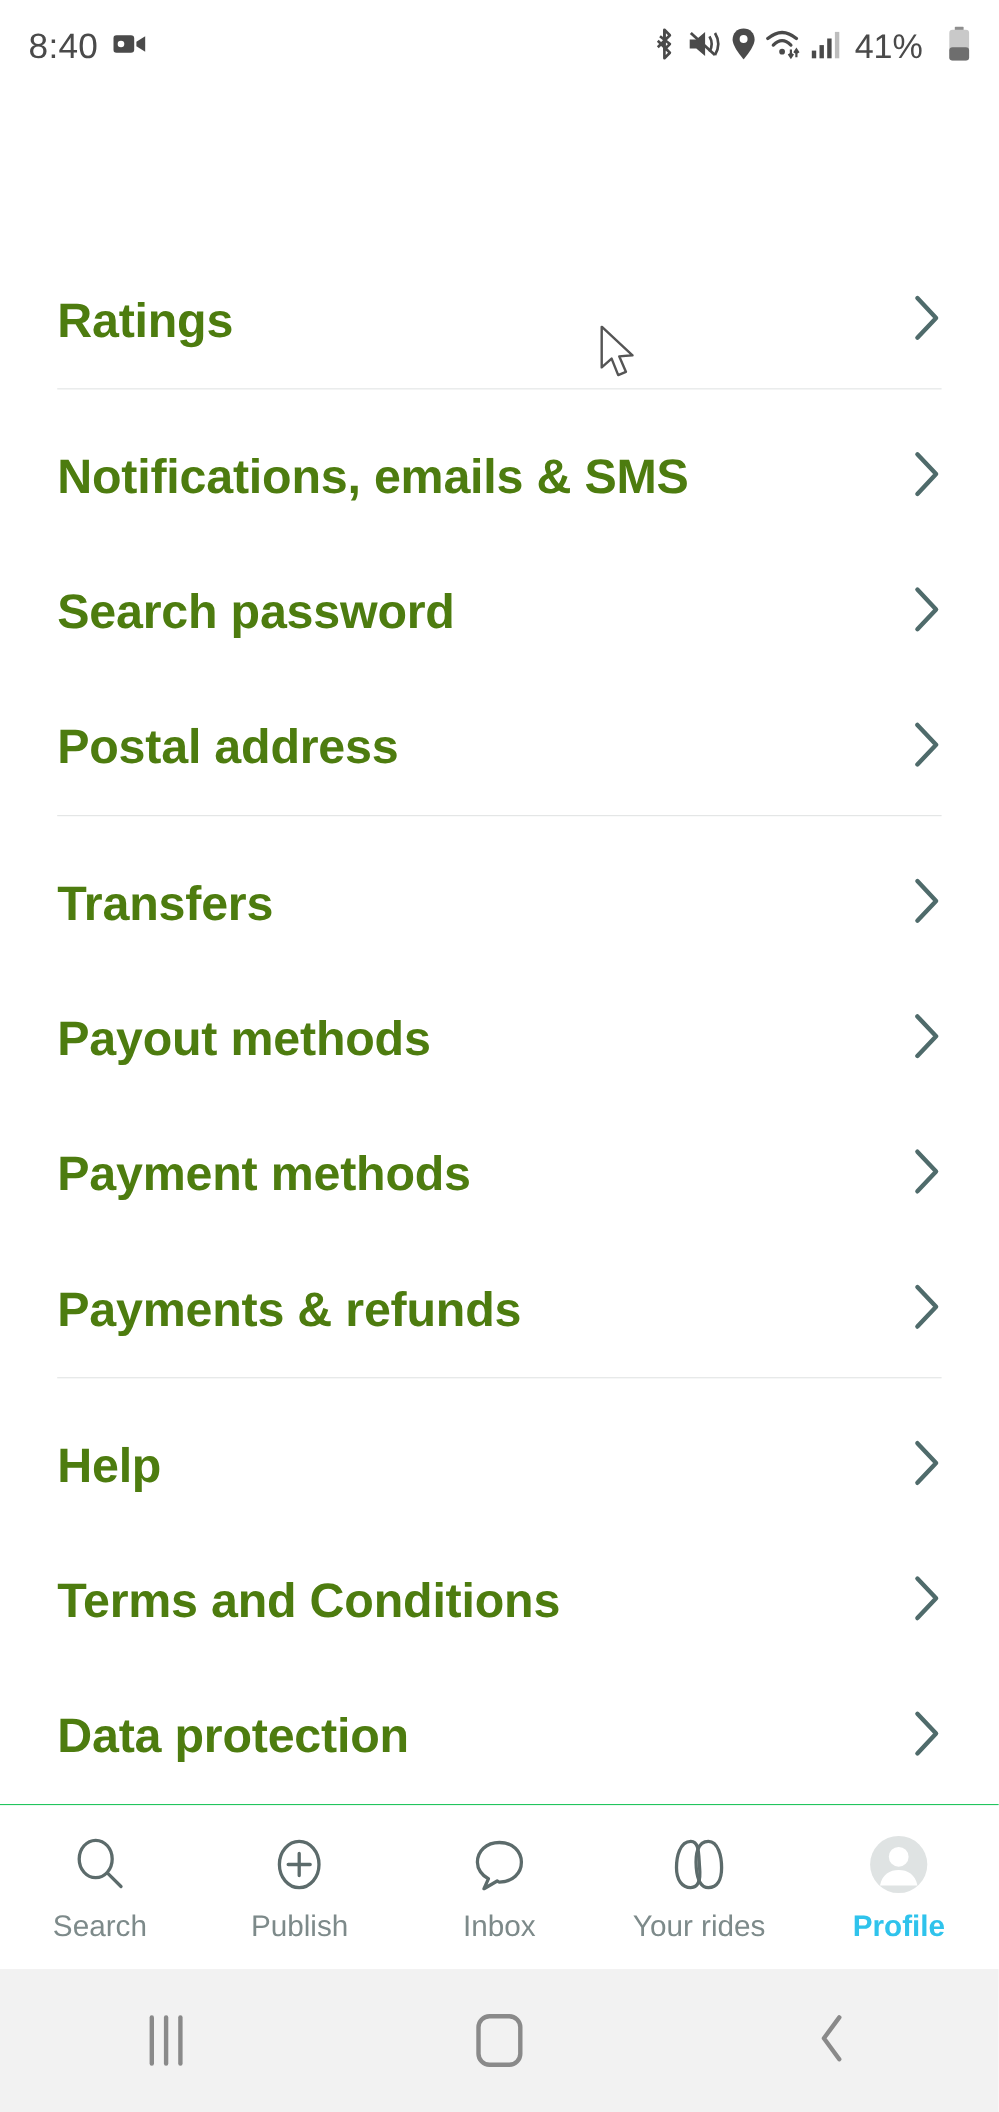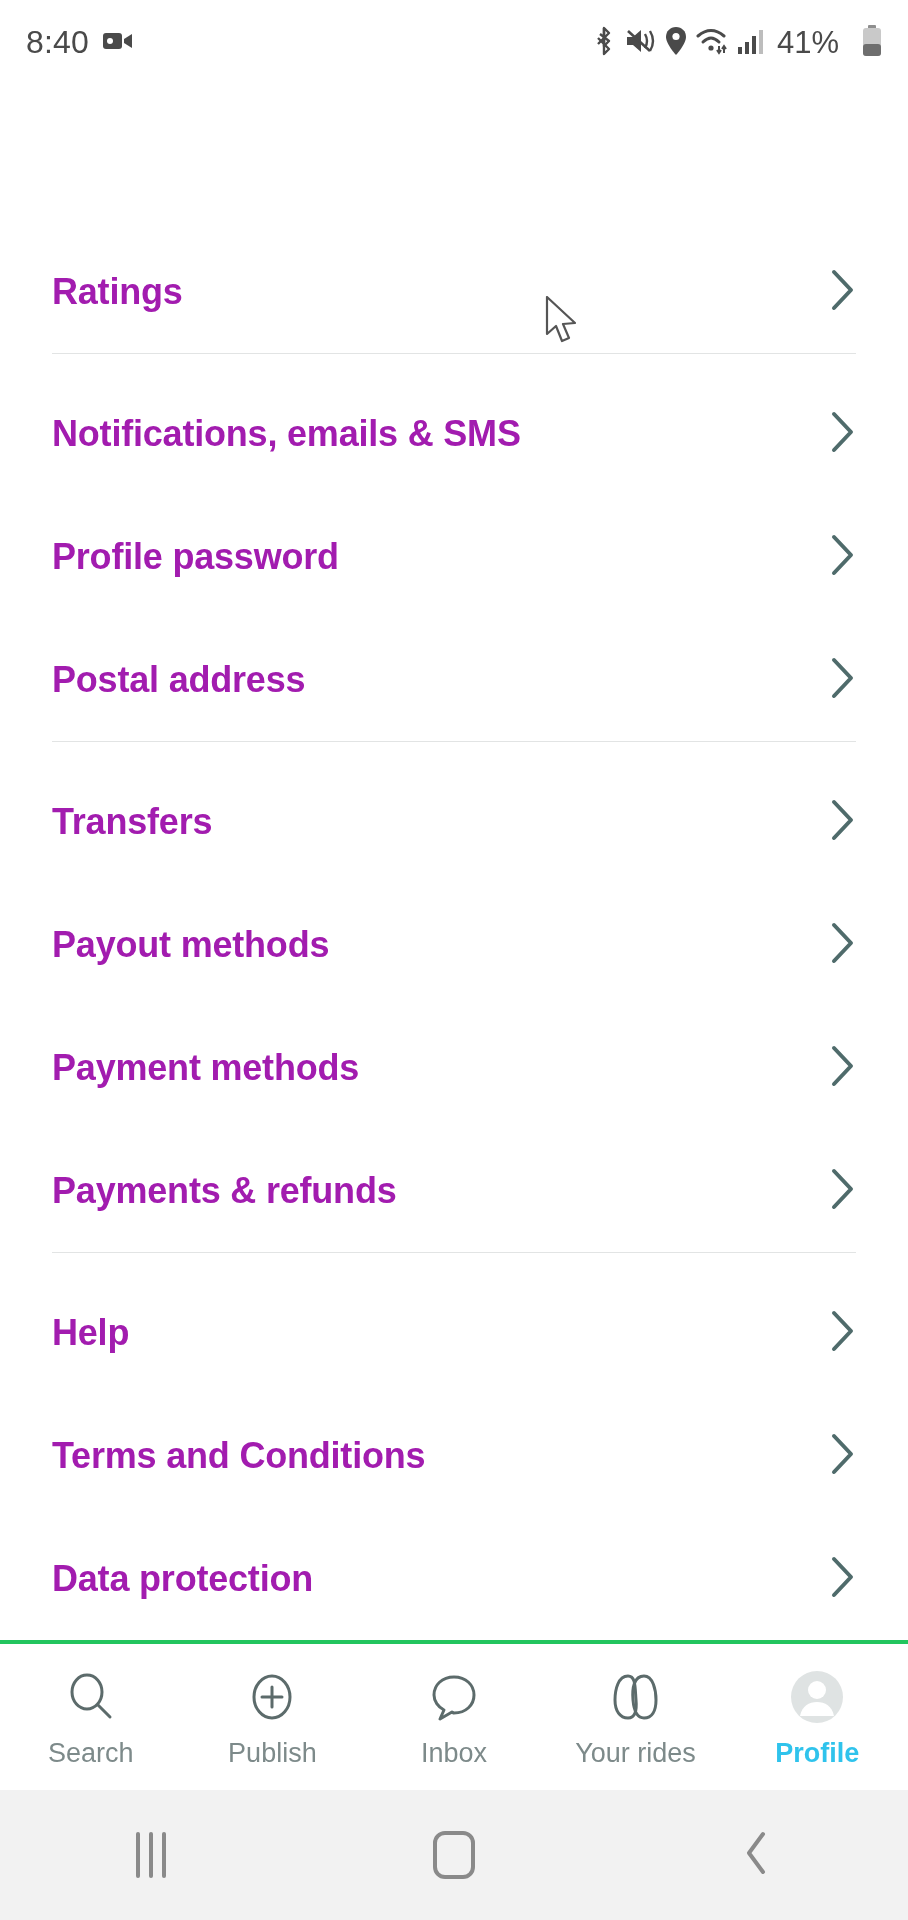--- a/index.html
+++ b/index.html
@@ -45,33 +45,33 @@
     position:absolute; top:230px; left:0; width:908px;
     height:1448px; overflow:hidden;
   }
   .group { }
   .row {
     position:relative; height:123px;
     display:flex; align-items:center;
     padding:0 52px;
   }
   .row-label {
-    font-size:36px; color:#a21caf; font-weight:700;
+    font-size:44px; color:#4d7c0f; font-weight:700;
     letter-spacing:-0.2px; white-space:nowrap;
   }
   .chev { margin-left:auto; display:block; }
   .divider {
     height:1px; background:#e2e4e4; margin:0 52px;
   }
   .gap-top { height:18px; }
 
   
   .bottomnav {
     position:absolute; left:0; bottom:130px; width:908px; height:150px;
-    background:#fff; border-top:4px solid #22c55e;
+    background:#fff; border-top:1px solid #22c55e;
     display:flex; align-items:center;text-align:center;
   }
   .navitem {
     flex:1 1 0; display:flex; flex-direction:column;
     align-items:center; justify-content:center; gap:10px;
   }
   .navicon { height:62px; display:flex; align-items:center; justify-content:center; }
   .navlabel { font-size:27px; color:#7d8a8a; }
   .navitem.active .navlabel { color:#2fc3ec; font-weight:700; }
 
@@ -172,21 +172,21 @@
     <div class="group">
       <div class="row">
         <span class="row-label">Notifications, emails &amp; SMS</span>
         <span class="chev">
           <svg width="26" height="44" viewBox="0 0 26 44">
               <path d="M4 4 L21 22 L4 40" stroke="#4f6b6b" stroke-width="4" fill="none" stroke-linecap="round" stroke-linejoin="round"></path>
             </svg>
         </span>
       </div>
       <div class="row">
-        <span class="row-label">Profile password</span>
+        <span class="row-label">Search password</span>
         <span class="chev">
           <svg width="26" height="44" viewBox="0 0 26 44">
               <path d="M4 4 L21 22 L4 40" stroke="#4f6b6b" stroke-width="4" fill="none" stroke-linecap="round" stroke-linejoin="round"></path>
             </svg>
         </span>
       </div>
       <div class="row">
         <span class="row-label">Postal address</span>
         <span class="chev">
           <svg width="26" height="44" viewBox="0 0 26 44">

